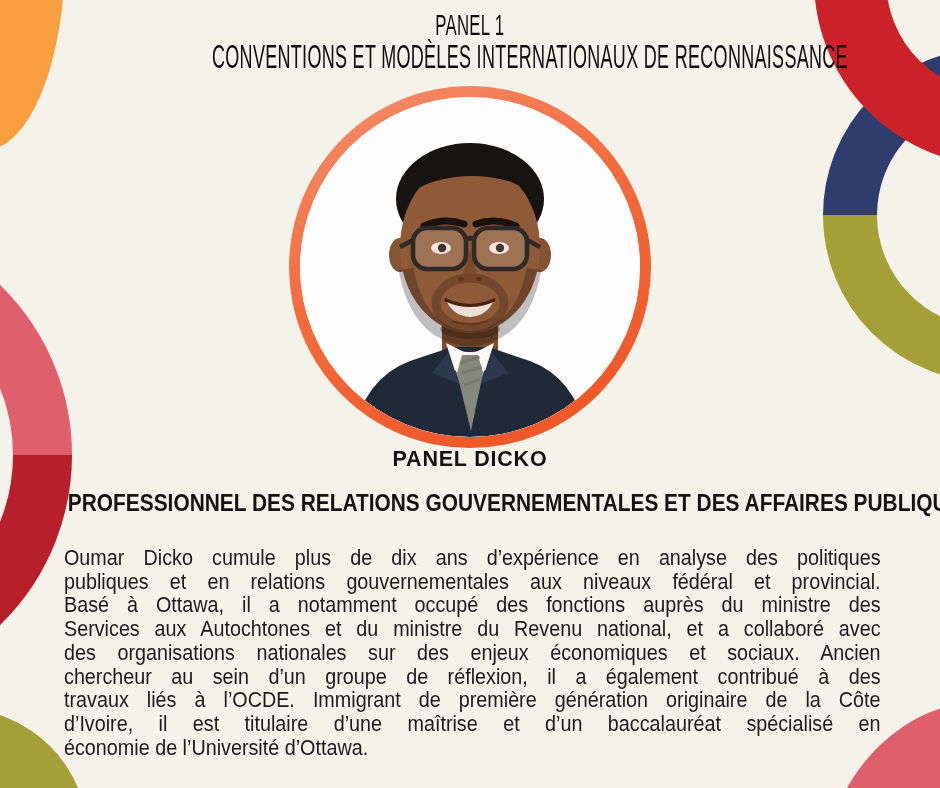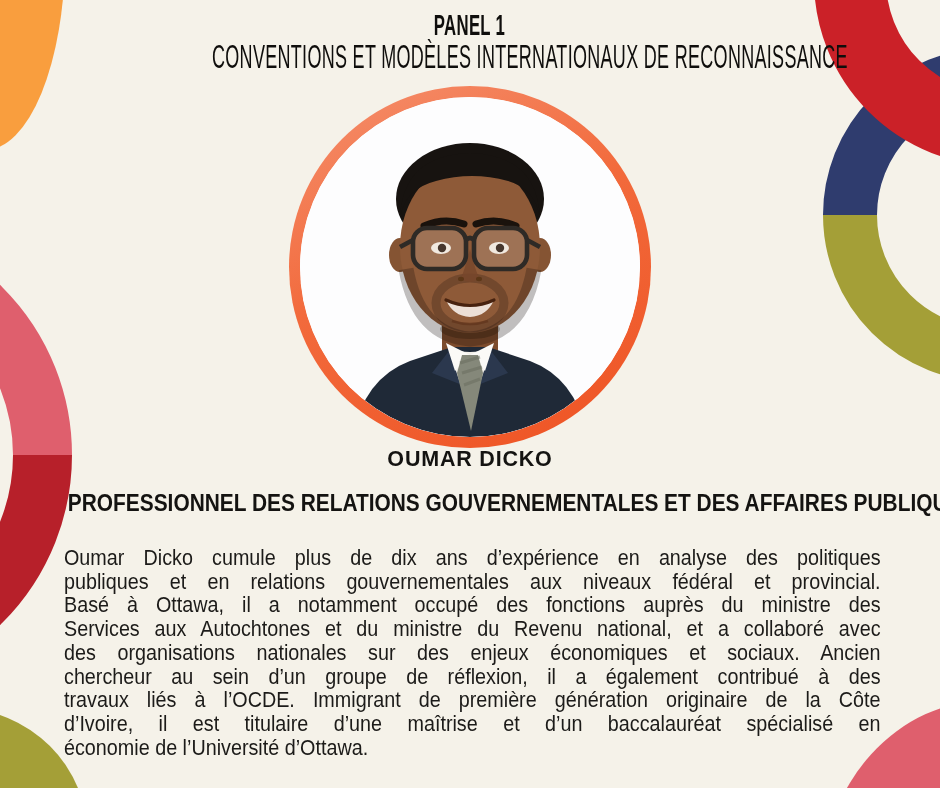--- a/index.html
+++ b/index.html
@@ -11,21 +11,21 @@
   }
   .canvas{position:absolute;inset:0;width:940px;height:788px;overflow:hidden;}
   svg.decor{position:absolute;left:0;top:0;z-index:0;}
   .content{position:absolute;inset:0;z-index:2;}
 
   
   .title-block{
     position:absolute;top:10px;left:0;width:940px;text-align:center;color:#0f0e0c;
   }
   .cond{display:inline-block;white-space:nowrap;transform-origin:50% 50%;}
-  .kicker{font-size:27px;font-weight:bold;line-height:30px;letter-spacing:.5px;}
+  .kicker{font-size:27px;font-weight:normal;line-height:30px;letter-spacing:.5px;}
   .kicker .cond{transform:scale(.62,1.08);}
   .main-title{font-size:30px;font-weight:normal;line-height:33px;letter-spacing:.5px;}
   .main-title .cond{transform:scale(.60,1.08);}
 
   
   .photo-ring{
     position:absolute;left:289px;top:86px;width:340px;height:340px;
     border-radius:50%;
     background:linear-gradient(155deg,#f5906e 0%,#f26a3c 45%,#ee5222 100%);
     padding:11px;
@@ -148,21 +148,21 @@
               <rect x="174" y="131" width="53" height="41" rx="14"></rect>
               <path d="M 166 143 Q 170 139 174 143" fill="none"></path>
               <path d="M 113 143 L 100 150" fill="none"></path>
               <path d="M 227 143 L 240 150" fill="none"></path>
             </g>
           </g>
         </svg>
       </div>
     </div>
 
-    <div class="speaker-name">OUMAR DICKO</div>
+    <div class="speaker-name">PANEL DICKO</div>
     <div class="speaker-role">
       <span class="cond">PROFESSIONNEL DES RELATIONS GOUVERNEMENTALES ET DES AFFAIRES PUBLIQUES</span>
     </div>
 
     <div class="bio">
       <div class="line">Oumar Dicko cumule plus de dix ans d’expérience en analyse des politiques</div>
       <div class="line">publiques et en relations gouvernementales aux niveaux fédéral et provincial.</div>
       <div class="line">Basé à Ottawa, il a notamment occupé des fonctions auprès du ministre des</div>
       <div class="line">Services aux Autochtones et du ministre du Revenu national, et a collaboré avec</div>
       <div class="line">des organisations nationales sur des enjeux économiques et sociaux. Ancien</div>

